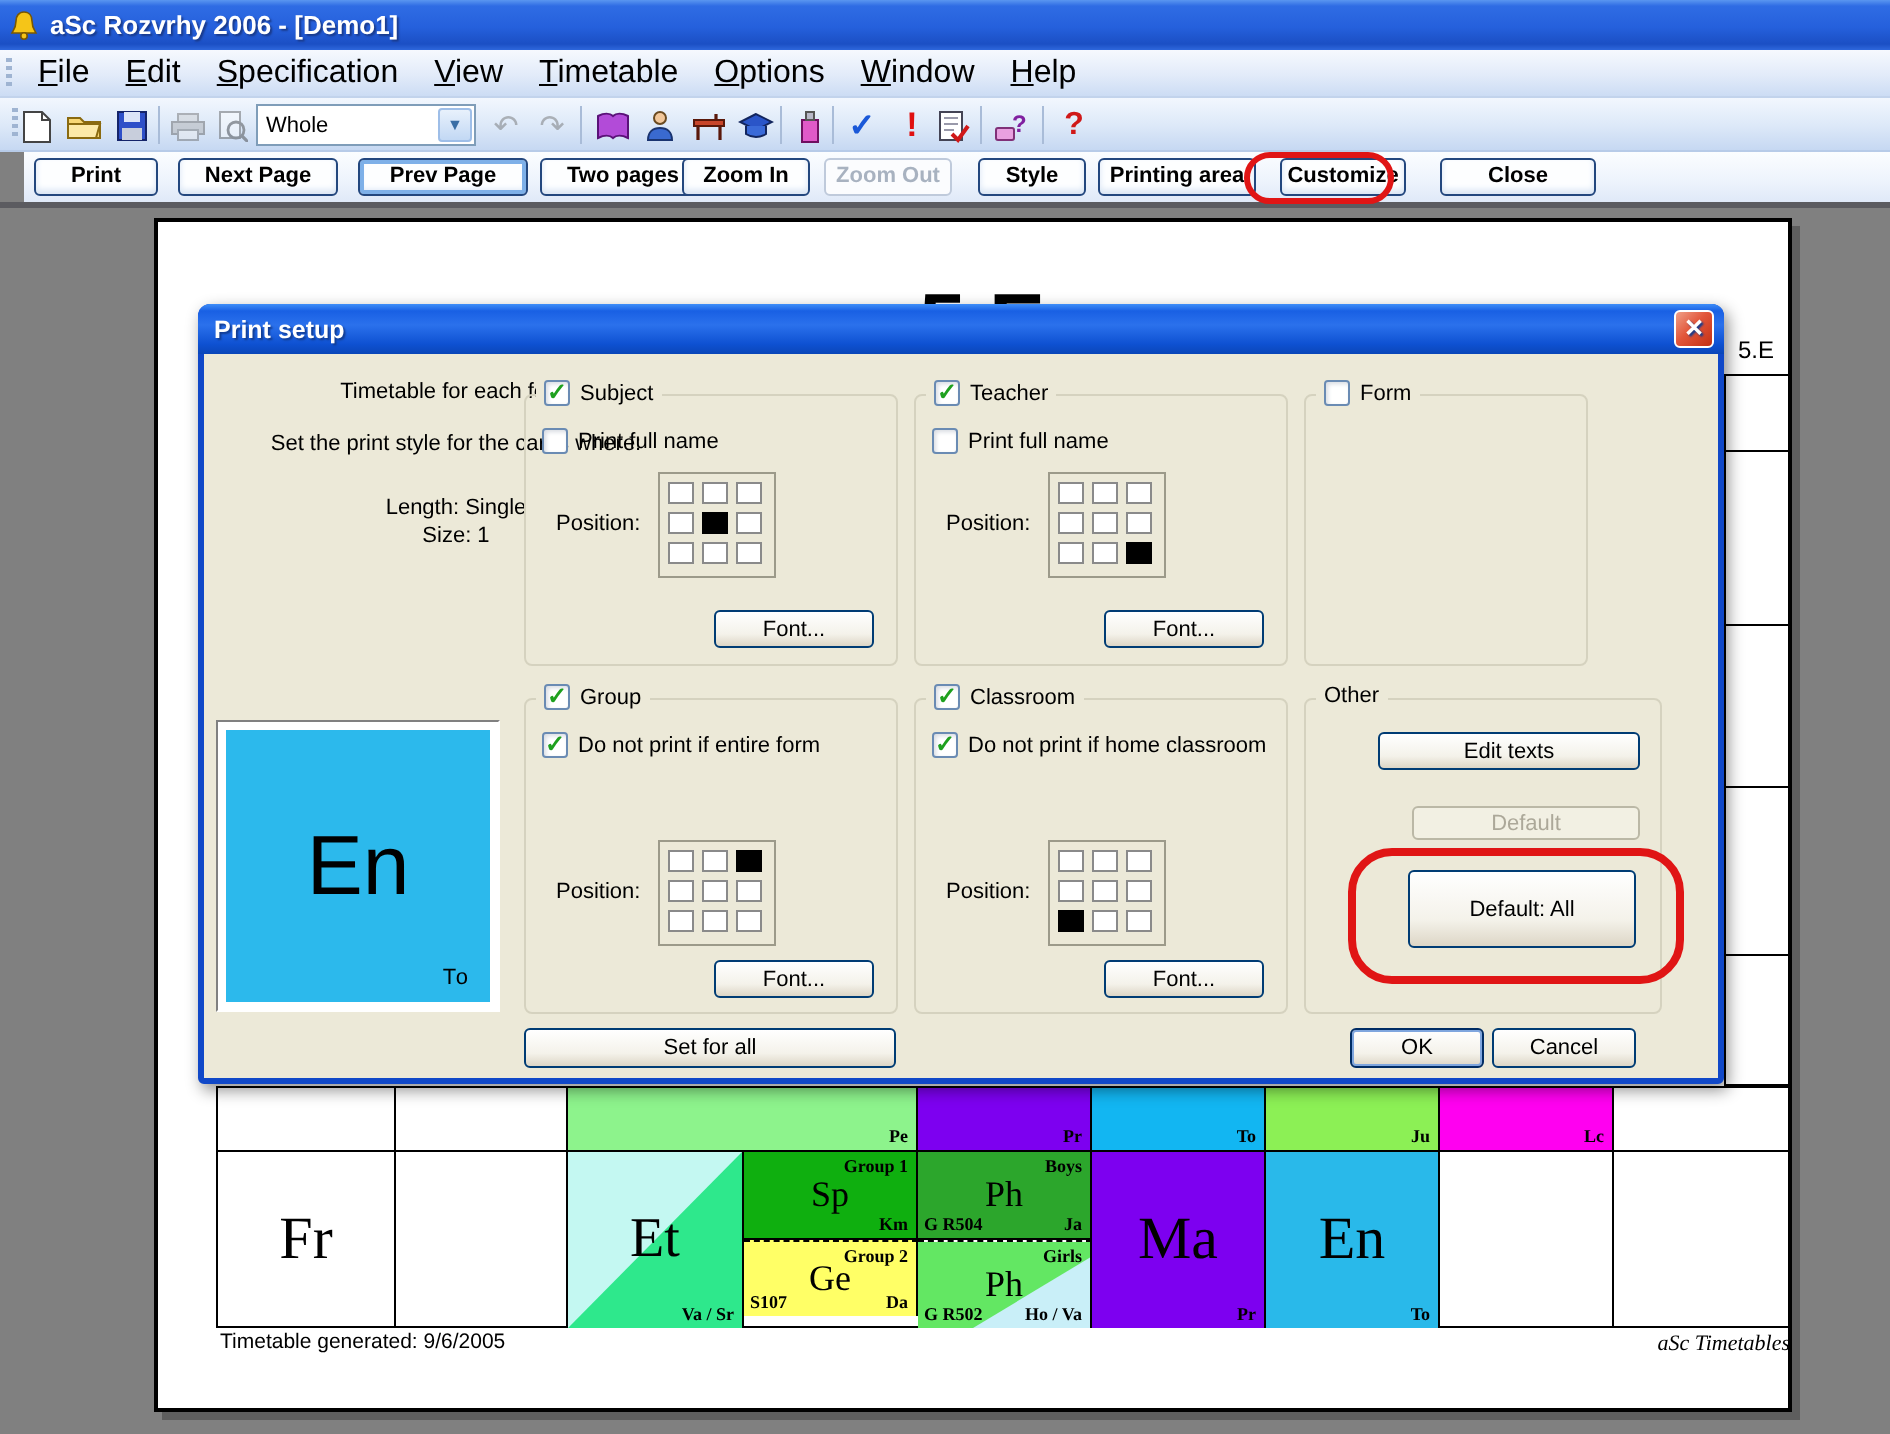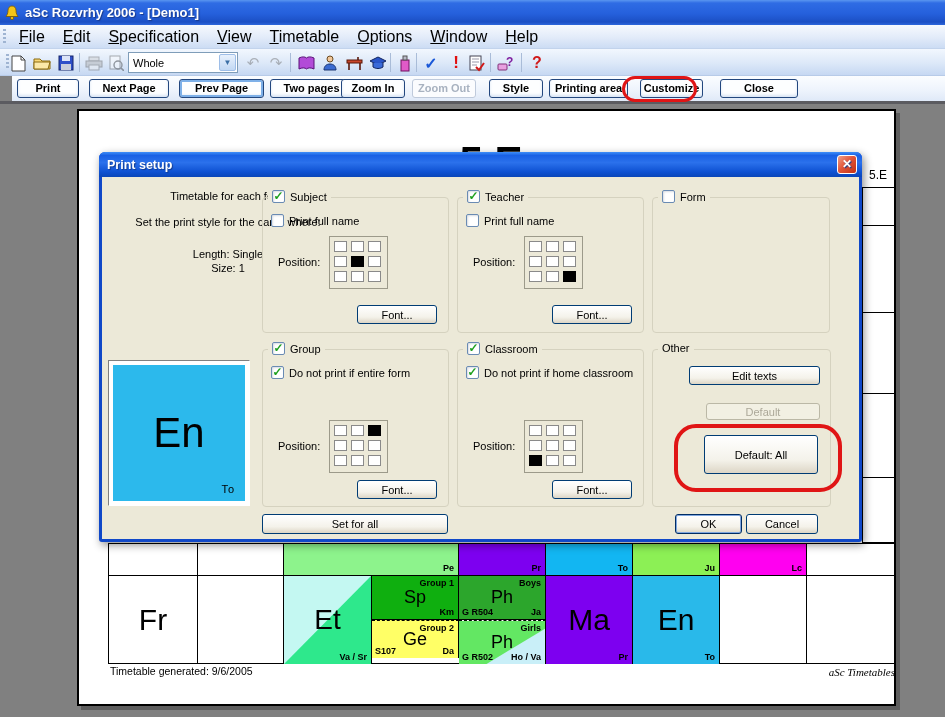--- a/index.html
+++ b/index.html
@@ -51,21 +51,21 @@
   .page { left:77px; top:109px; width:819px; height:597px; background:#fff;
     border:2px solid #000; box-shadow:4px 4px 0 #5E5E5E; z-index:1; }
   .page-heading { left:426px; top:138px; width:130px; text-align:center;
     font-size:42px; font-weight:bold; z-index:2; }
   .side-label { left:862px; top:168px; width:32px; text-align:center; font-size:12px; z-index:2; }
   .minigrid { left:862px; top:187px; width:33px; height:356px; border:1px solid #000; z-index:2; }
   .minigrid .hline { position:absolute; left:0; width:100%; height:1px; background:#000; }
 
   
   .ttable { left:108px; top:543px; width:787px; height:121px; border:1px solid #000; z-index:2; }
-  .cell { position:absolute; border-right:1px solid #000; border-bottom:1px solid #000; overflow:hidden; }
+  .cell { position:absolute; border-right:1px solid #000; border-bottom:1px solid #000; overflow:hidden;font-family:Liberation Serif, serif; }
   .sub-big { position:absolute; inset:0; display:flex; align-items:center; justify-content:center;
     font-size:30px; }
   .sub-mid { position:absolute; inset:0; display:flex; align-items:center; justify-content:center;
     font-size:18px; }
   .lbl { position:absolute; font-size:9px; font-weight:bold; }
   .lbl.tr { top:2px; right:4px; }
   .lbl.br { bottom:2px; right:4px; }
   .lbl.bl { bottom:2px; left:3px; }
   .tri { position:absolute; inset:0; }
   .dashed-top { border-top:1px dashed #000; }
@@ -395,21 +395,21 @@
         <span></span>
           <span></span>
           <span></span>
         <span></span>
           <span></span>
           <span class="sel"></span>
       </div>
       <div class="btn" style="left:94px; top:107px; width:80px; height:19px;">Font...</div>
     </div>
 
-    <div class="grp" style="left:550px; top:20px; width:178px; height:136px;">
+    <div class="grp" style="left:550px; top:20px; width:142px; height:136px;">
       <div class="legend">
         <span class="cb"></span>
         <span>Form</span>
       </div>
     </div>
 
     <div class="grp" style="left:160px; top:172px; width:187px; height:158px;">
       <div class="legend">
         <span class="cb checked"></span>
         <span>Group</span>

